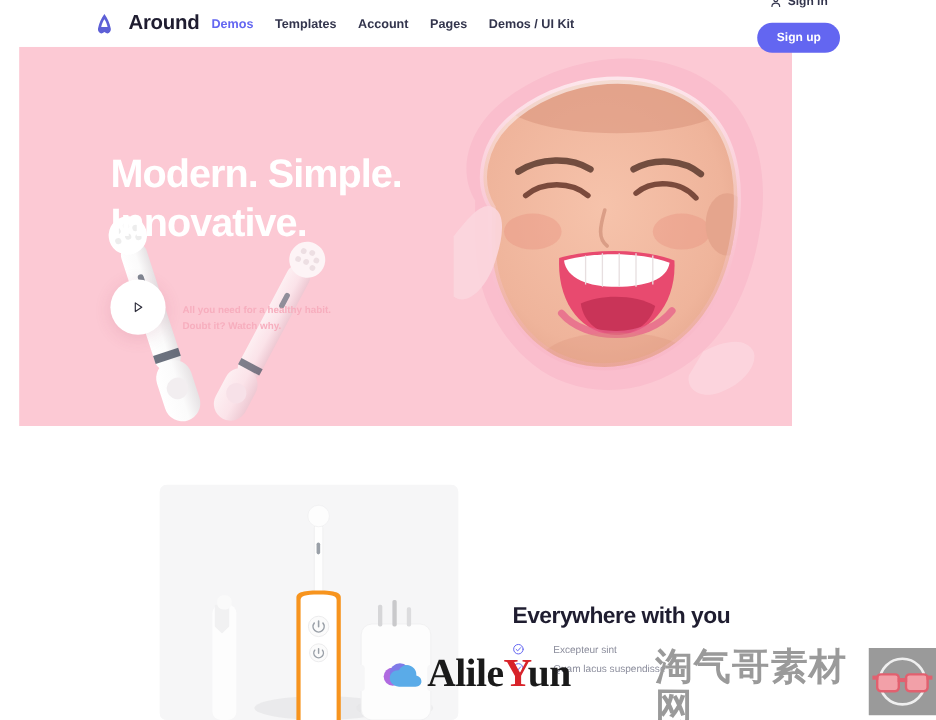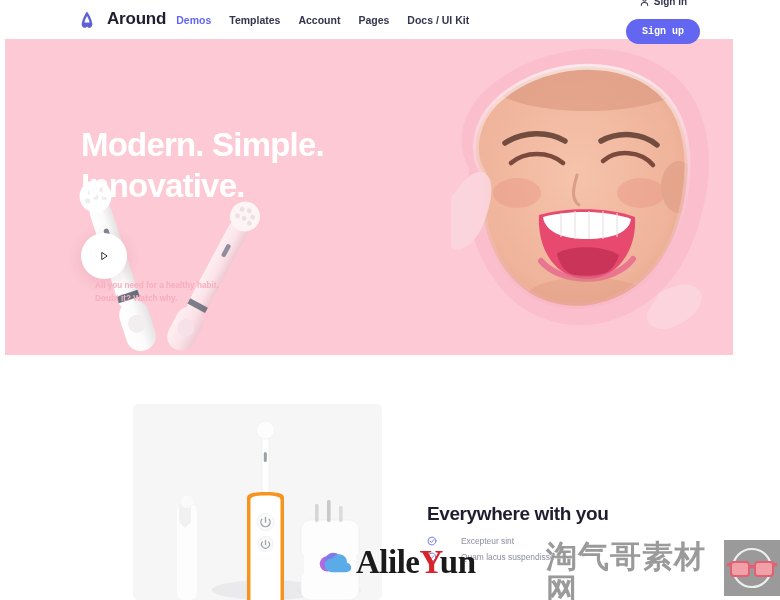--- a/index.html
+++ b/index.html
@@ -30,43 +30,43 @@
   .nav-link { font-size: 10.5px; color: #33354d; font-weight: 600; white-space: nowrap; cursor: pointer; }
   .nav-link.active { color: #6366f1; }
   .nav-right { margin-left: auto; margin-right: 80px; display: flex; align-items: center; gap: 12px; flex-direction: column; }
   .signin { display: flex; align-items: center; gap: 4px; font-size: 10px; color: #33354d; font-weight: 600; cursor: pointer; }
   .user-icon { width: 11px; height: 11px; display:block; }
   .signup-btn {
     background: #6366f1; color: #fff;
     font-size: 10px; font-weight: 600;
     padding: 7px 16px; border-radius: 16px;
     border: none; cursor: pointer; white-space: nowrap;
-    font-family: Liberation Mono, monospace;
+    font-family: Liberation Sans, sans-serif;
   }
 
   
   .hero {
-    position: absolute; top: 39px; left: 5px;
-    width: 728px; height: 316px;
+    position: absolute; top: 39px; left: 16px;
+    width: 644px; height: 316px;
     background: #fcc9d4;
     overflow: hidden;
   }
   
   .hole {
     position: absolute; right: 22px; top: 8px;
     width: 320px; height: 300px;
   }
   .hero-copy { position: absolute; left: 76px; top: 86px; width: 300px; z-index: 5; }
   .hero-title {
     font-size: 33px; line-height: 1.24;
     font-weight: 700; color: #ffffff;
     letter-spacing: -0.8px;
     white-space: pre-line;
   }
-  .hero-cta { display: flex; align-items: flex-start; margin-top: 26px; flex-direction: column; }
+  .hero-cta { display: flex; align-items: flex-end; margin-top: 26px; }
   .play-circle {
     width: 46px; height: 46px; border-radius: 50%;
     background: #ffffff; display: flex; align-items: center; justify-content: center;
     box-shadow: 0 3px 14px rgba(160,60,90,0.14);
     cursor: pointer; flex: none;
   }
   .play-tri { width: 12px; height: 12px; display:block; }
   .hero-caption {
     margin-left: 14px; font-size: 8.2px; line-height: 1.65;
     color: #f7aebe; font-weight: 600; white-space: pre-line;
@@ -134,21 +134,21 @@
         </svg>
       </span>
       <span class="brand-name">Around</span>
     </div>
 
     <nav class="nav-links">
       <span class="nav-link active">Demos</span>
       <span class="nav-link">Templates</span>
       <span class="nav-link">Account</span>
       <span class="nav-link">Pages</span>
-      <span class="nav-link">Docs / UI Kit</span>
+      <span class="nav-link">Demos / UI Kit</span>
     </nav>
 
     <div class="nav-right">
       <div class="signin">
         <span>
           <svg class="user-icon" viewBox="0 0 24 24" fill="none" stroke="#33354d" stroke-width="2.2" stroke-linecap="round">
             <circle cx="12" cy="8" r="3.6"></circle>
             <path d="M5 20.5 C5 16.8 8.2 14.4 12 14.4 C15.8 14.4 19 16.8 19 20.5"></path>
           </svg>
         </span>

